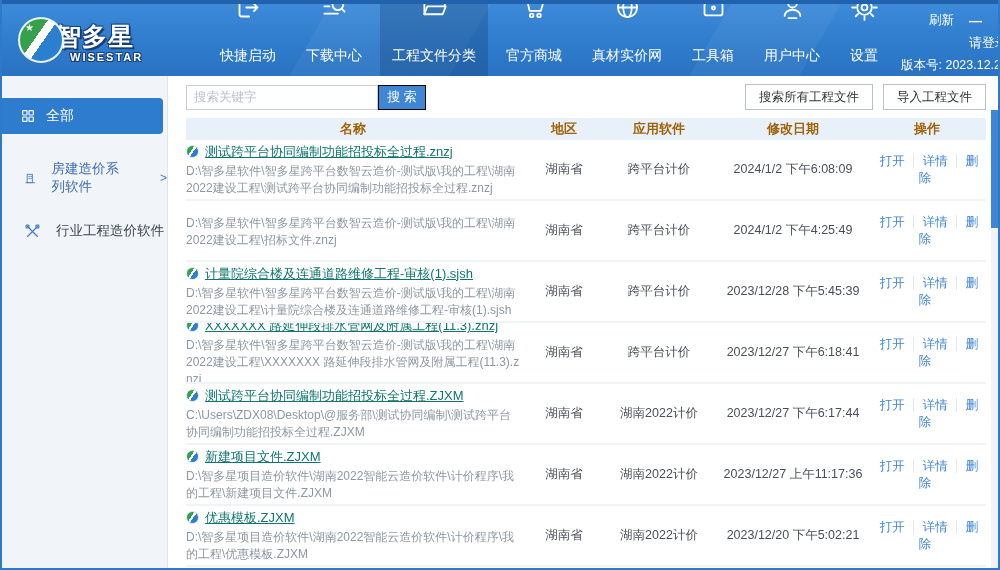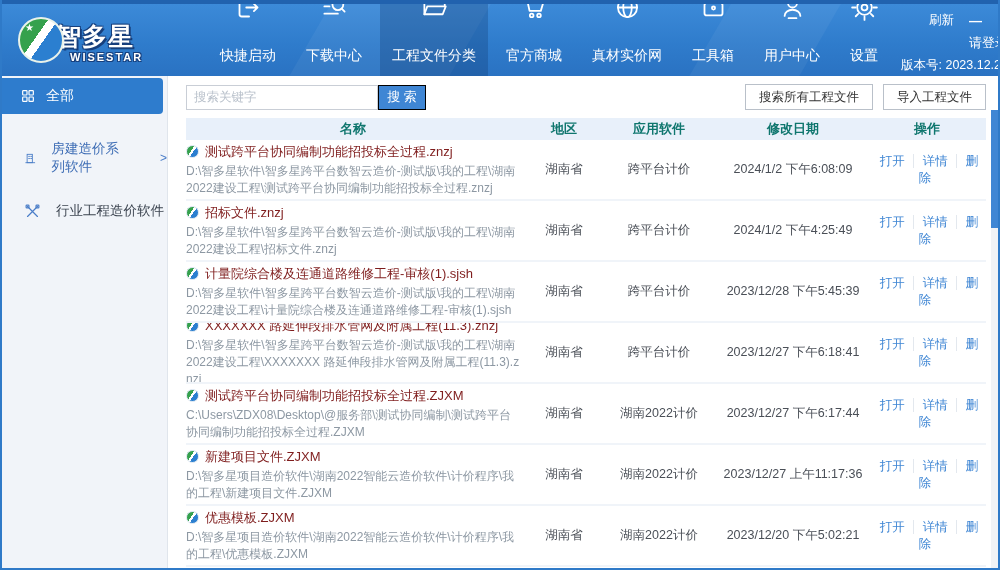--- a/index.html
+++ b/index.html
@@ -27,47 +27,47 @@
   .tb-right { display:flex; flex-direction:column; align-items:flex-end; justify-content:flex-start; gap:5px; padding:8px 12px 0 4px; min-width:130px; z-index:2; }
   .win-controls { display:flex; gap:15px; align-items:center; font-size:13px; }
   .wc-refresh { cursor:pointer; font-size:12.5px; }
   .wc-min { cursor:pointer; font-weight:bold; }
   .wc-close { cursor:pointer; color:#ff5a52; font-weight:bold; }
   .tb-login { font-size:13px; cursor:pointer; }
   .tb-version { font-size:12.5px; }
 
   
   .main { flex:1; display:flex; min-height:0; }
-  .sidebar { width:166px; flex:0 0 166px; background:#f1f4f9; border-right:1px solid #e0e5ec; padding-top:2px; }
+  .sidebar { width:166px; flex:0 0 166px; background:#f1f4f9; border-right:1px solid #e0e5ec; padding-top:22px; }
   .side-all { height:36px; background:#2e7ccd; border-radius:0 4px 4px 0; margin-right:4px; display:flex; align-items:center; gap:10px; padding-left:18px; color:#fff; font-size:14px; cursor:pointer; }
   .side-all svg { width:16px; height:16px; stroke:#fff; fill:none; stroke-width:1.8; }
   .side-item { display:flex; align-items:center; gap:15px; margin-top:26px; padding-left:22px; font-size:13.5px; cursor:pointer; }
   .side-item svg { width:17px; height:17px; stroke:#4a7dc8; fill:none; stroke-width:1.7; stroke-linecap:round; }
   .side-item .chev { color:#4a7dc8; font-size:12px; margin-left:14px; }
   .side-blue { color:#3e6db5; }
   .side-dark { color:#3c4450; }
 
   .content { flex:1; position:relative; padding:8px 12px 0 18px; min-width:0; background:#fff; }
   .toolbar { display:flex; align-items:center; height:26px; margin-bottom:8px; }
   .search-input { width:192px; height:25px; border:1px solid #c9ced6; padding:0 7px; font-size:12.5px; color:#333; outline:none; }
   .search-input::placeholder { color:#b9c1cb; }
   .search-btn { height:25px; width:48px; background:#3f86d4; color:#fff; border:1px solid #000000; font-size:13px; cursor:pointer; }
   .toolbar .spacer { flex:1; }
   .tb-btn { height:26px; padding:0 13px; background:#fff; border:1px solid #b9c0c9; color:#333; font-size:12.5px; margin-left:10px; cursor:pointer; }
 
-  .thead { display:flex; align-items:center; height:22px; background:#e8f0fa; font-size:13px; font-weight:bold; color:#0f766e; }
+  .thead { display:flex; align-items:center; height:22px; background:#e8f0fa; font-size:13px; font-weight:bold; color:#a16207; }
   .c-name { flex:1; min-width:0; padding-right:8px; }
   .thead .c-name { text-align:center; }
   .c-region { width:72px; text-align:center; flex:0 0 72px; }
   .c-software { width:118px; text-align:center; flex:0 0 118px; }
   .c-date { width:150px; text-align:center; flex:0 0 150px; }
   .c-actions { width:118px; text-align:center; flex:0 0 118px; }
 
   .trow { display:flex; align-items:center; height:61px; border-bottom:2px solid #f0f4f9; overflow:hidden; font-size:12.5px; color:#4a4f57; }
-  .fname { display:flex; align-items:center; gap:6px; font-size:13px; color:#7f1d1d; cursor:pointer; line-height:17px; white-space:nowrap; overflow:hidden; }
+  .fname { display:flex; align-items:center; gap:6px; font-size:13px; color:#0f766e; cursor:pointer; line-height:17px; white-space:nowrap; overflow:hidden;text-decoration:underline; }
   .file-logo { width:13px; height:13px; flex:0 0 13px; border-radius:50%; background:linear-gradient(125deg,#35a14d 40%,#ffffff 40%,#ffffff 55%,#2b7fd0 55%); border:1px solid #d8e4ef; }
   .fpath { font-size:12px; line-height:17px; color:#8d98a3; word-break:break-all; margin-top:3px; }
   .actions a { color:#3f86d4; text-decoration:none; margin:0 4px; cursor:pointer; }
   .actions a + a { border-left:1px solid #e3e8ee; padding-left:9px; }
 
   .scrollbar { position:absolute; top:34px; bottom:0; right:0; width:7px; background:#f1f3f6; }
   .scroll-thumb { position:absolute; top:0; left:0; width:7px; height:118px; background:#3f86d4; }
 </style>
 </head>
 <body>
@@ -222,24 +222,20 @@
             <div class="fpath">D:\智多星软件\智多星跨平台数智云造价-测试版\我的工程\湖南2022建设工程\测试跨平台协同编制功能招投标全过程.znzj</div>
           </div>
           <div class="c-region">湖南省</div>
           <div class="c-software">跨平台计价</div>
           <div class="c-date">2024/1/2 下午6:08:09</div>
           <div class="c-actions actions"><a>打开</a><a>详情</a><a>删除</a></div>
         </div>
 
         <div class="trow">
           <div class="c-name">
-            <div class="fname">
-                <span class="file-logo"></span>
-                <span>招标文件.znzj</span>
-              </div>
             <div class="fpath">D:\智多星软件\智多星跨平台数智云造价-测试版\我的工程\湖南2022建设工程\招标文件.znzj</div>
           </div>
           <div class="c-region">湖南省</div>
           <div class="c-software">跨平台计价</div>
           <div class="c-date">2024/1/2 下午4:25:49</div>
           <div class="c-actions actions"><a>打开</a><a>详情</a><a>删除</a></div>
         </div>
 
         <div class="trow">
           <div class="c-name">

